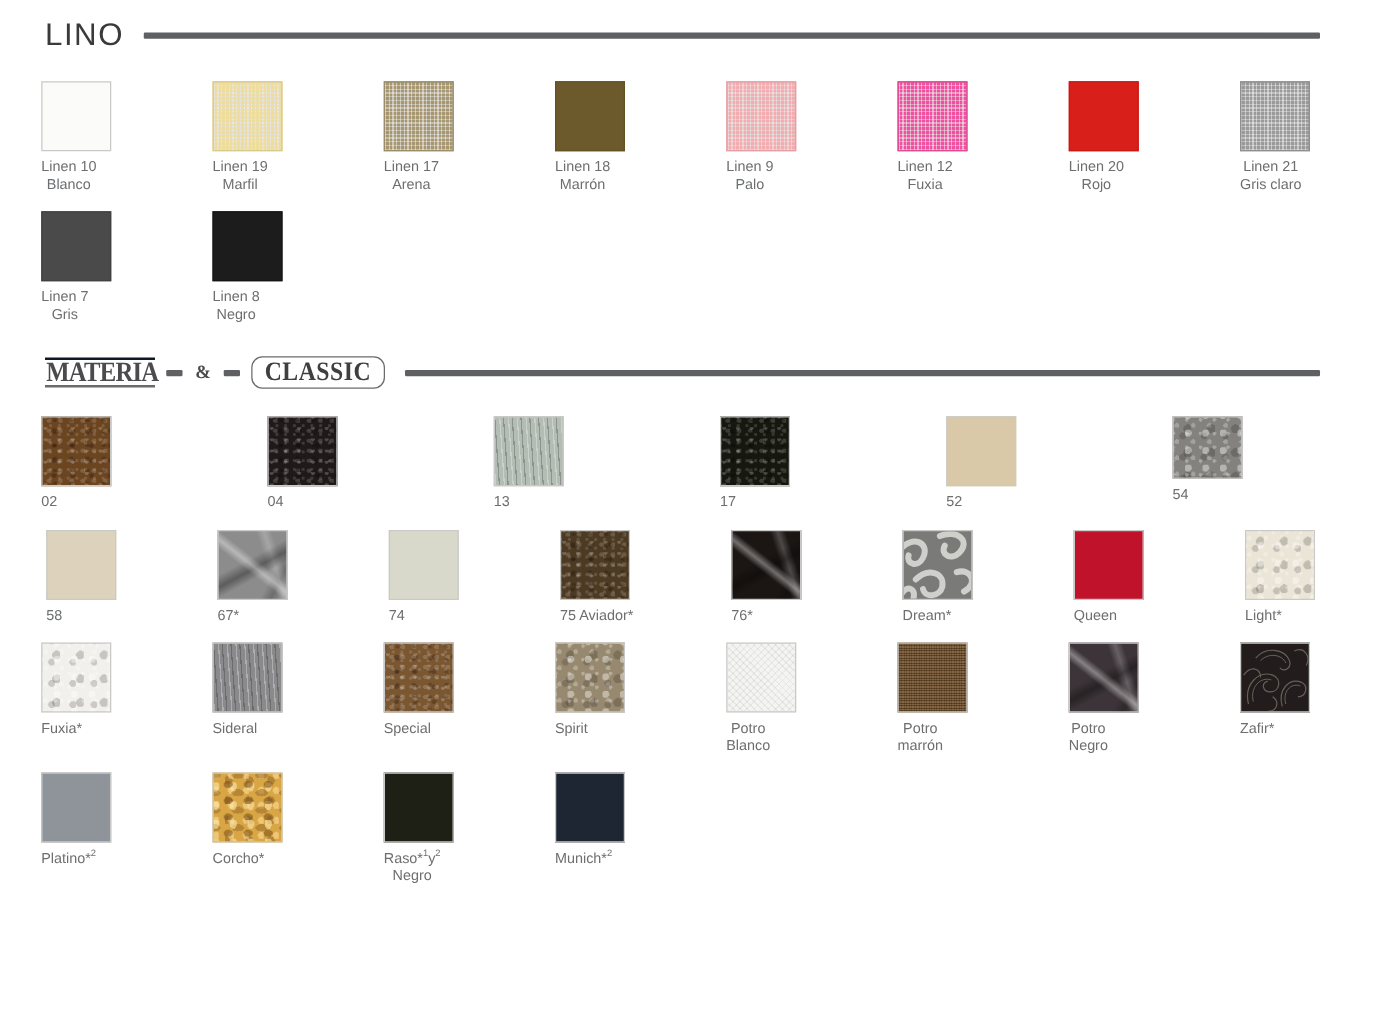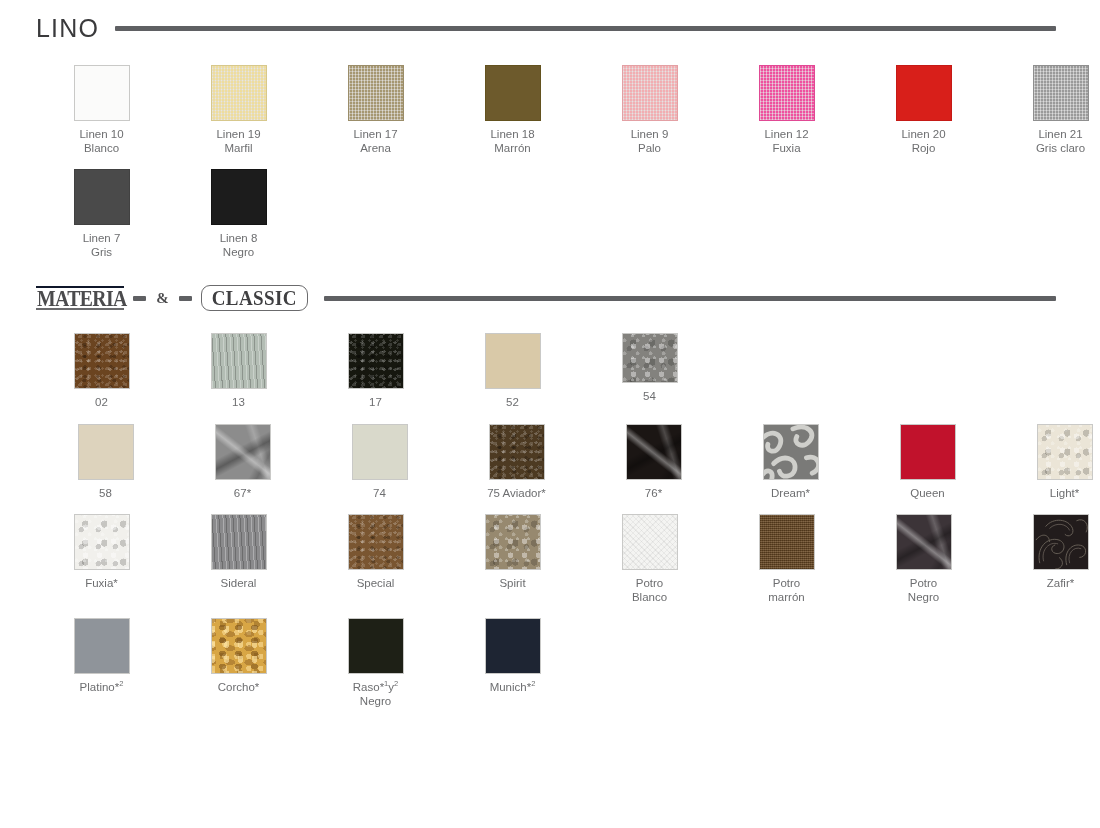--- a/index.html
+++ b/index.html
@@ -97,21 +97,21 @@
   
   .grid {
     display: grid;
     grid-template-columns: repeat(8, 137px);
     padding-left: 33px;
   }
   .cell {
     width: 137px;
     display: flex;
     flex-direction: column;
-    align-items: center;
+    align-items: flex-start;
   }
   .swatch-box {
     width: 56px;
     height: 56px;
     border: 1px solid #c9c9c7;
     box-sizing: border-box;
     position: relative;
     overflow: hidden;
   }
   .swatch-label {
@@ -305,24 +305,28 @@
           <span class="materia-mark">
             <span class="materia-word">MATERIA</span>
           </span>
           <span class="dash"></span>
           <span class="amp">&amp;</span>
           <span class="dash"></span>
           <span class="classic-badge"><span class="classic-word">CLASSIC</span></span>
         </div>
         <div class="rule" style="background: rgb(95, 96, 99);"></div>
       </div>
-      <div class="grid" style="margin-top: 22px;">
+      <div class="grid" style="margin-top: 22px; gap: 44px;">
         <div class="cell">
           <div class="swatch-box grain" style="background: rgb(107, 68, 32); border-color: rgb(201, 201, 199);"></div>
           <div class="swatch-label">02</div>
+        </div>
+        <div class="cell">
+          <div class="swatch-box grain" style="background: rgb(32, 25, 26); border-color: rgb(201, 201, 199);"></div>
+          <div class="swatch-label">04</div>
         </div>
         <div class="cell">
           <div class="swatch-box brushed" style="background: rgb(179, 189, 180); border-color: rgb(201, 201, 199);"></div>
           <div class="swatch-label">13</div>
         </div>
         <div class="cell">
           <div class="swatch-box grain" style="background: rgb(22, 23, 15); border-color: rgb(201, 201, 199);"></div>
           <div class="swatch-label">17</div>
         </div>
         <div class="cell">

